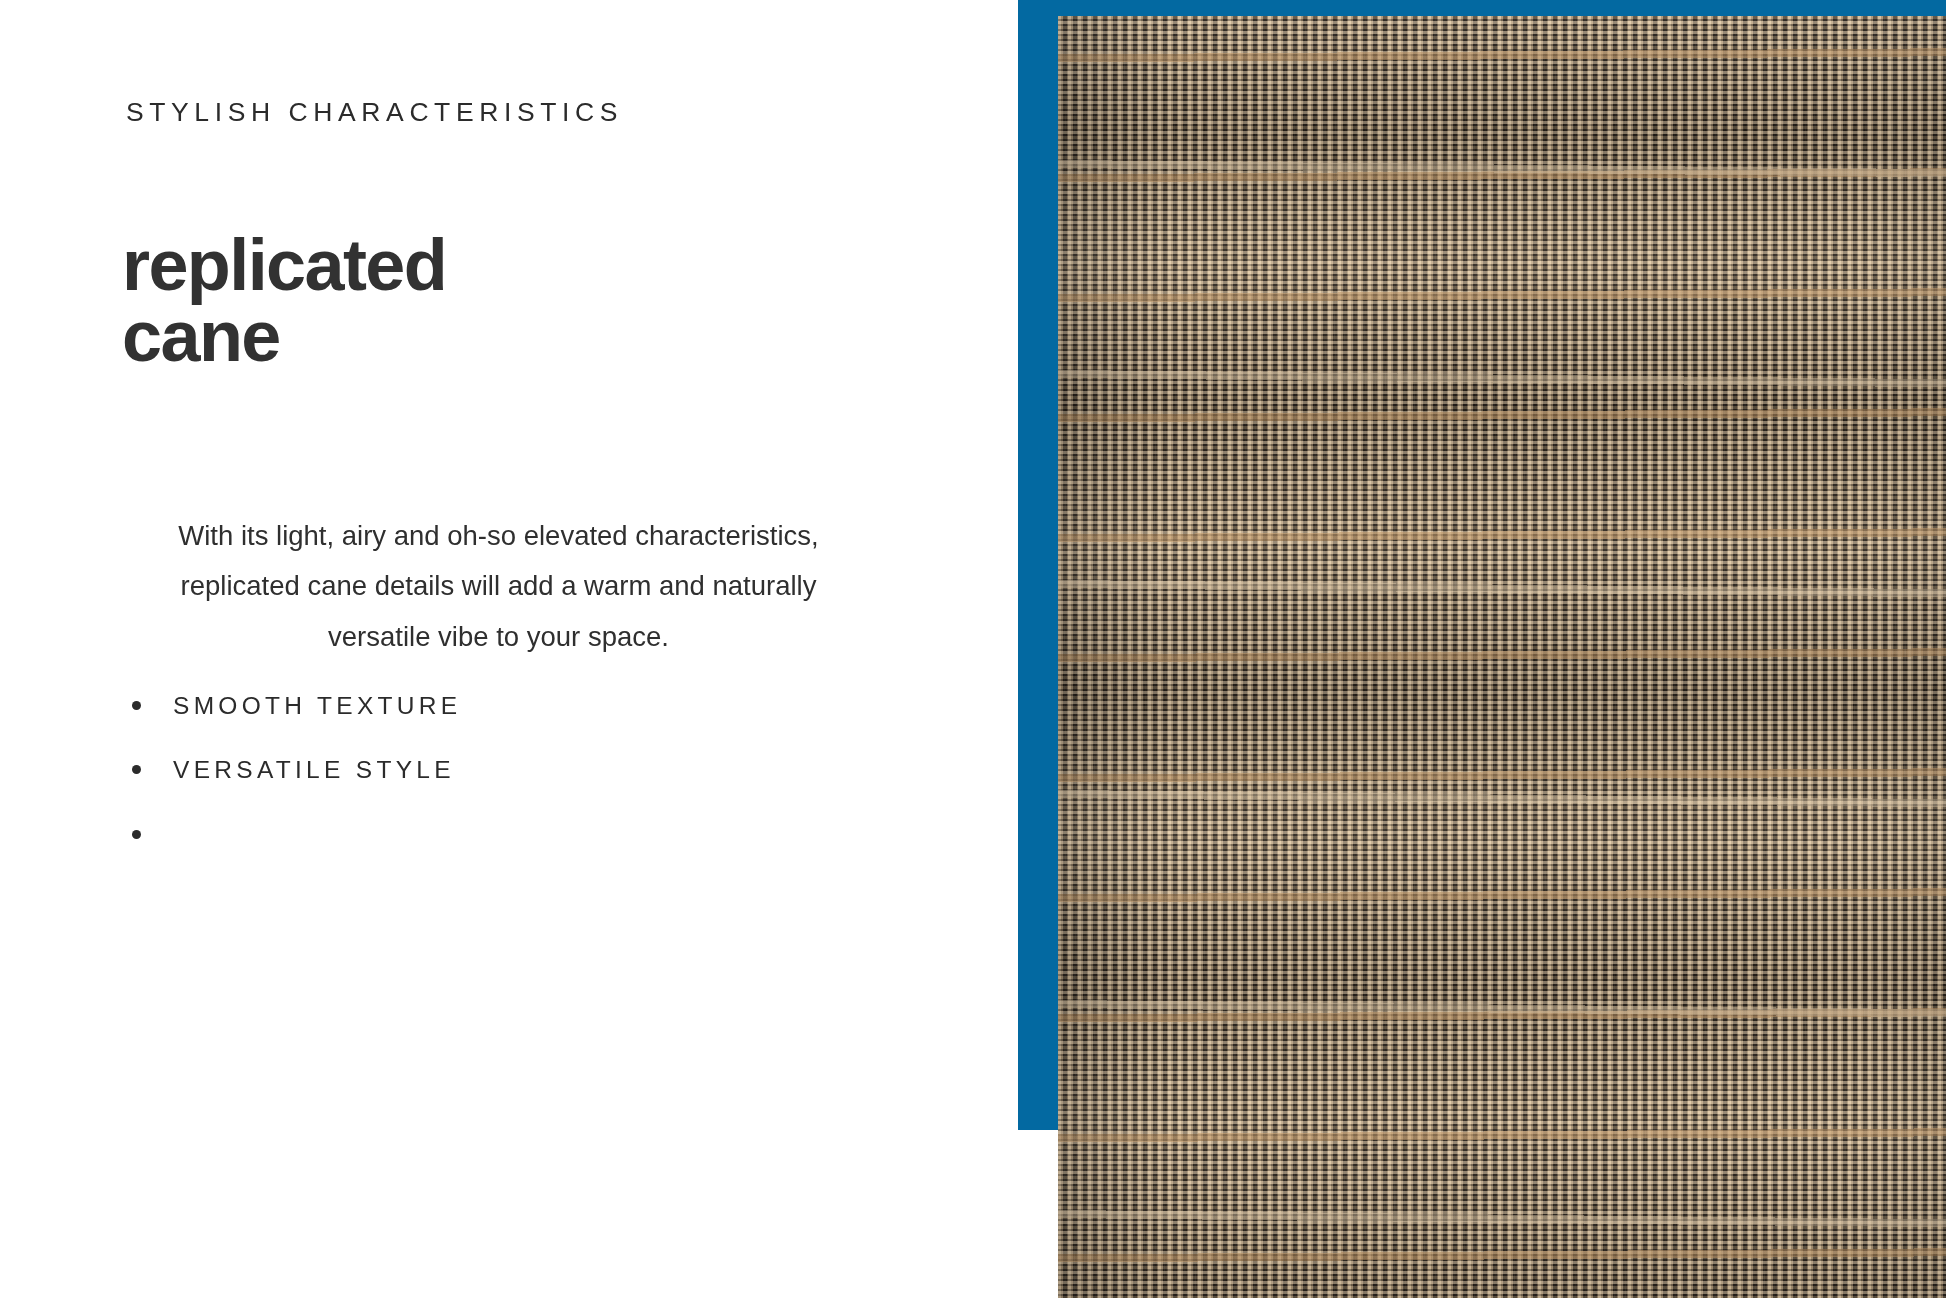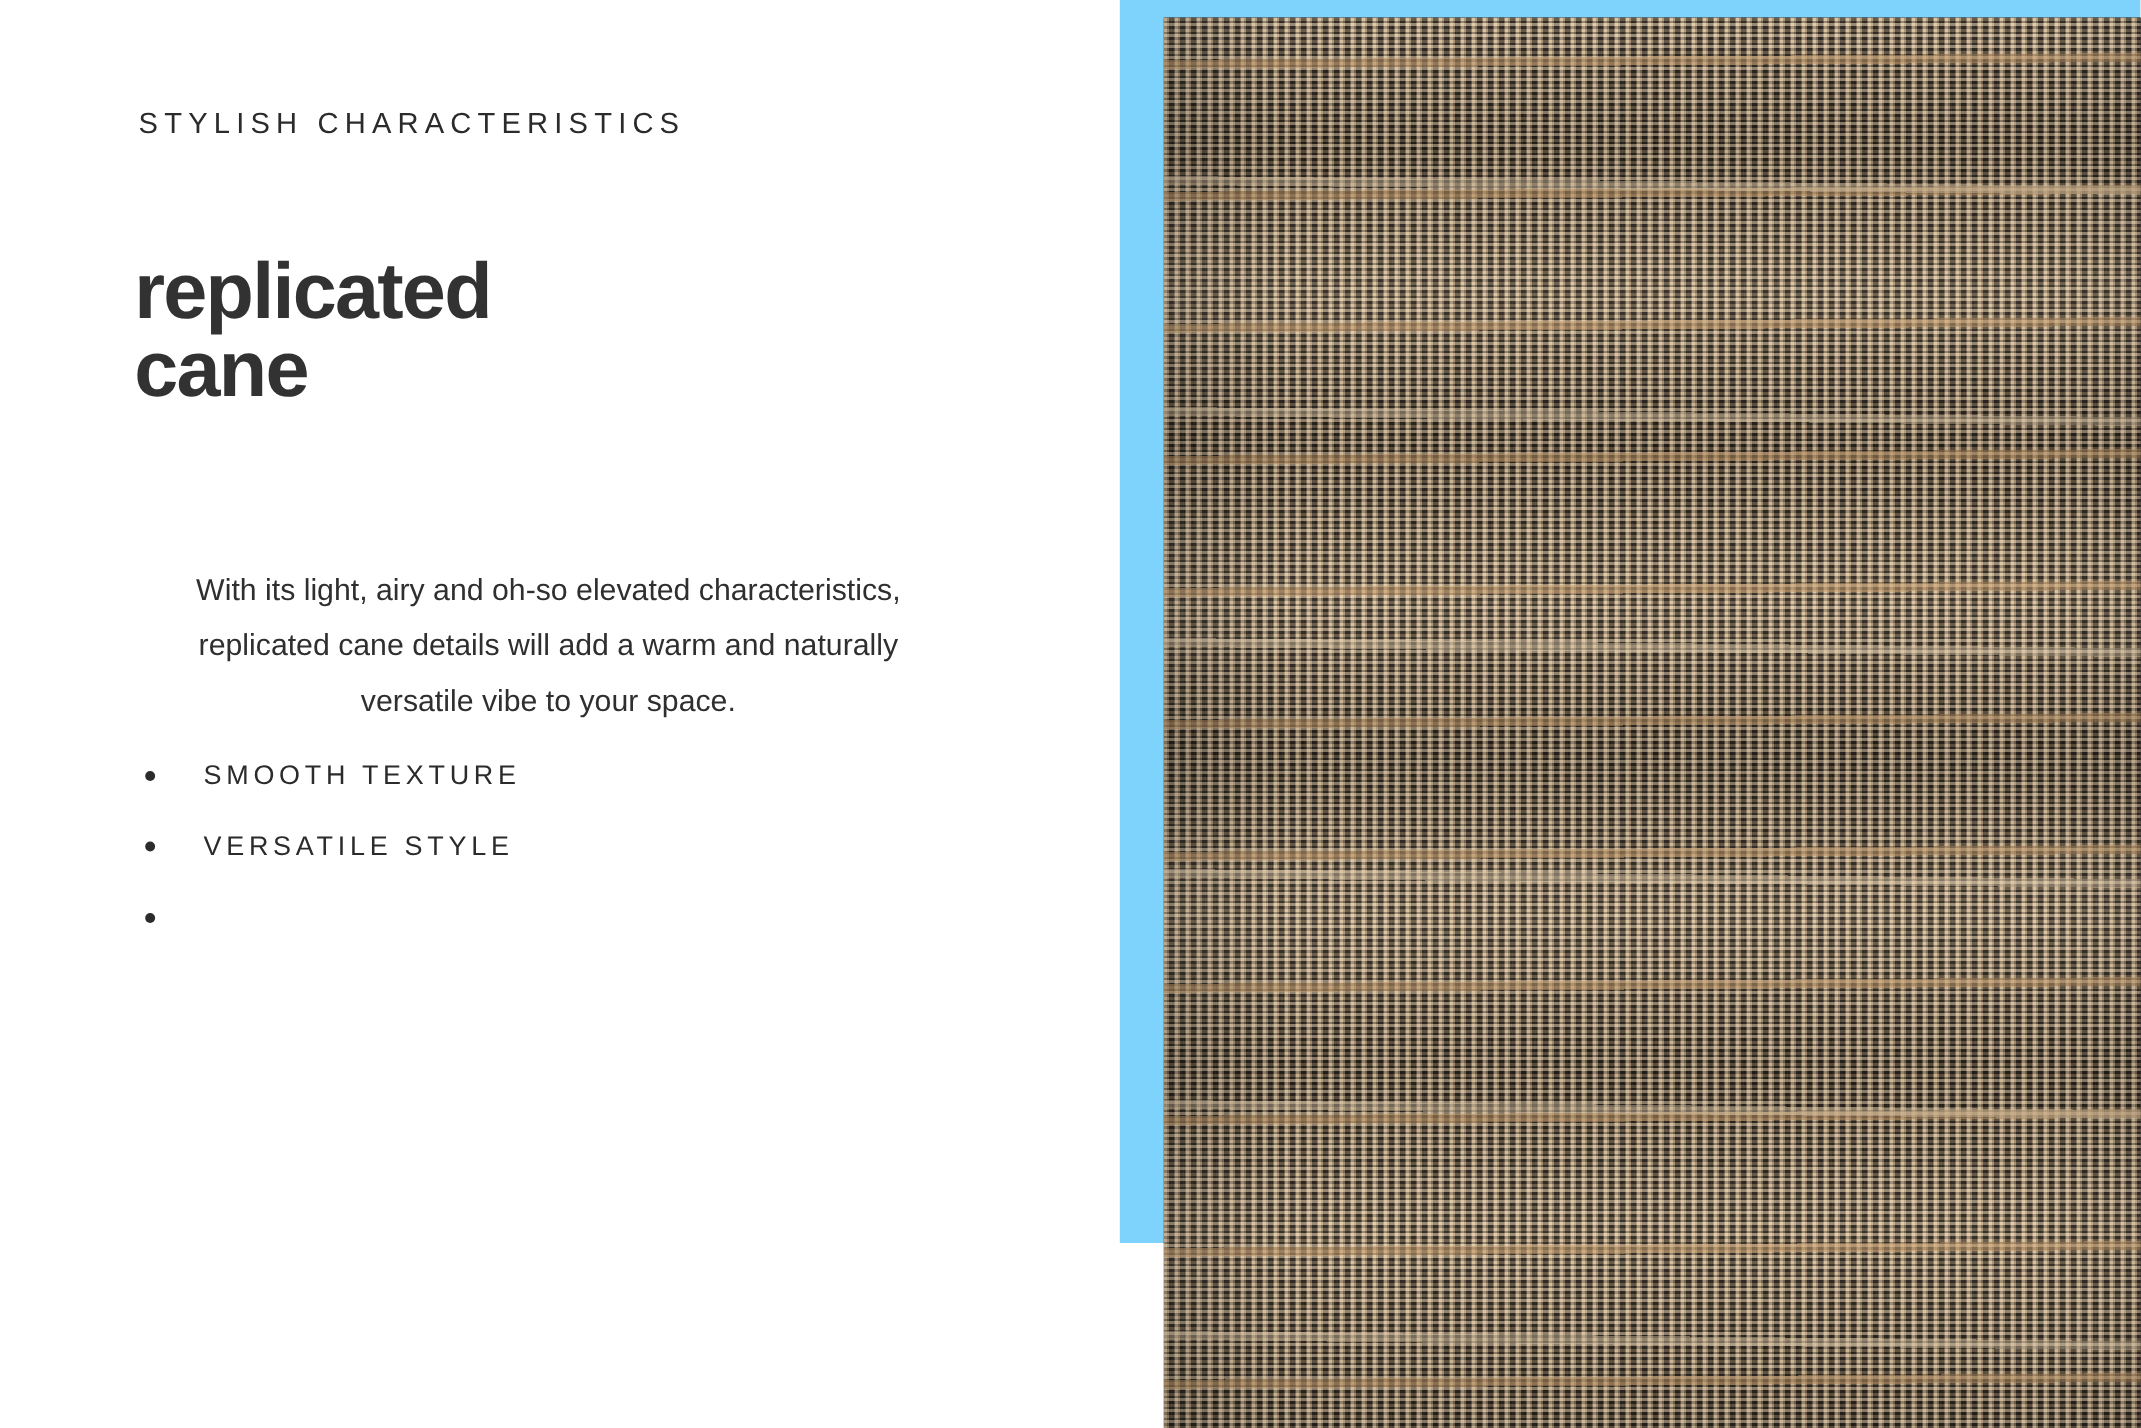--- a/index.html
+++ b/index.html
@@ -11,21 +11,21 @@
     width: 1946px;
     height: 1298px;
     overflow: hidden;
     font-family: "Liberation Sans", sans-serif;
     -webkit-font-smoothing: antialiased;
   }
   .page {
     position: relative;
     width: 1946px;
     height: 1130px;
-    background: #7dd3fc;
+    background: #0369a1;
     display: flex;
   }
   
   .text-panel {
     position: relative;
     width: 1018px;
     height: 1298px;
     background: #ffffff;
     box-sizing: border-box;
     padding: 0;
@@ -93,21 +93,20 @@
     position: absolute;
     left: 6px;
     top: 11px;
     width: 9px;
     height: 9px;
     border-radius: 50%;
     background: #2b2b2b;
   }
   .bullets li .b-line {
     display: block;
-    margin-left: 12px;
   }
   
   .image-panel {
     position: relative;
     width: 928px;
     height: 1298px;
     flex: 0 0 auto;
     overflow: hidden;
     background: #3b3128;
   }

